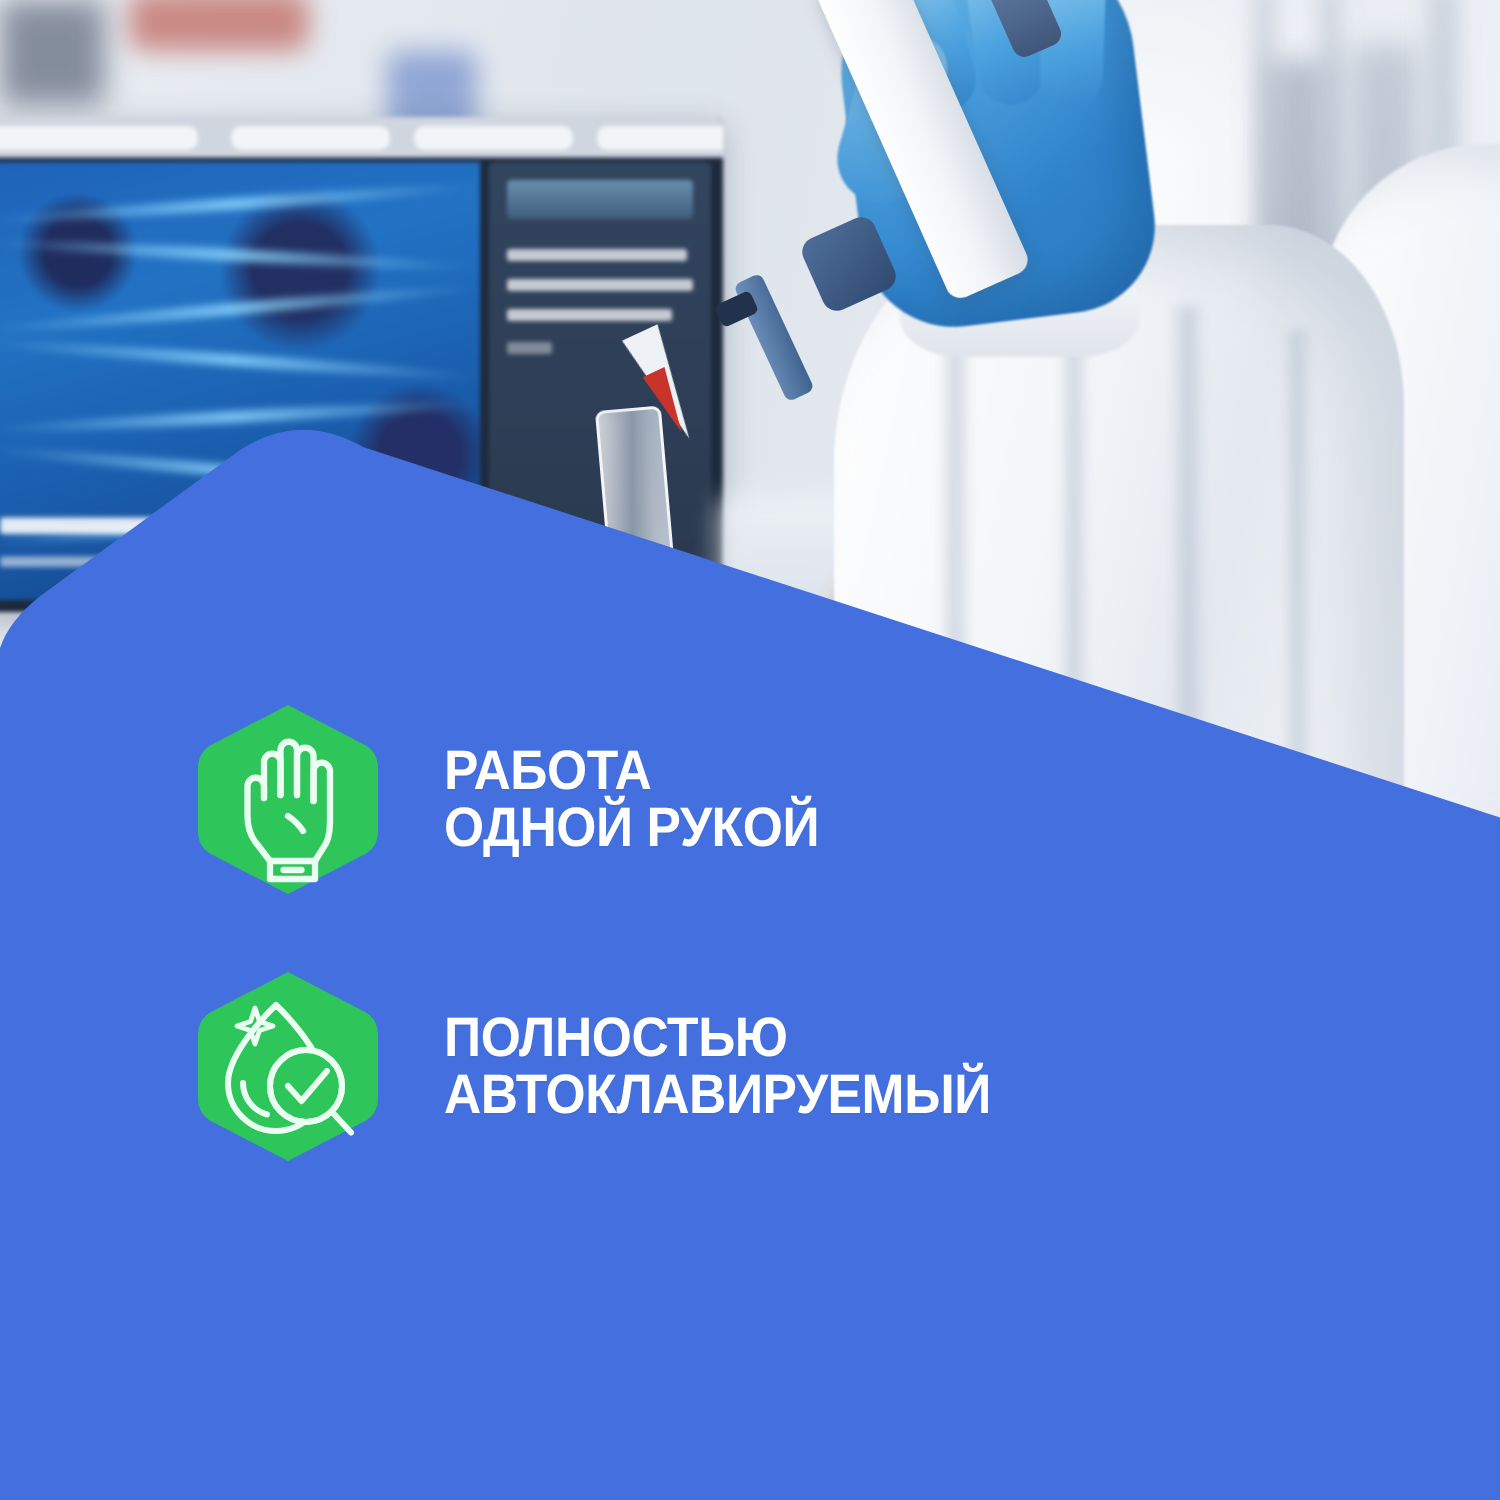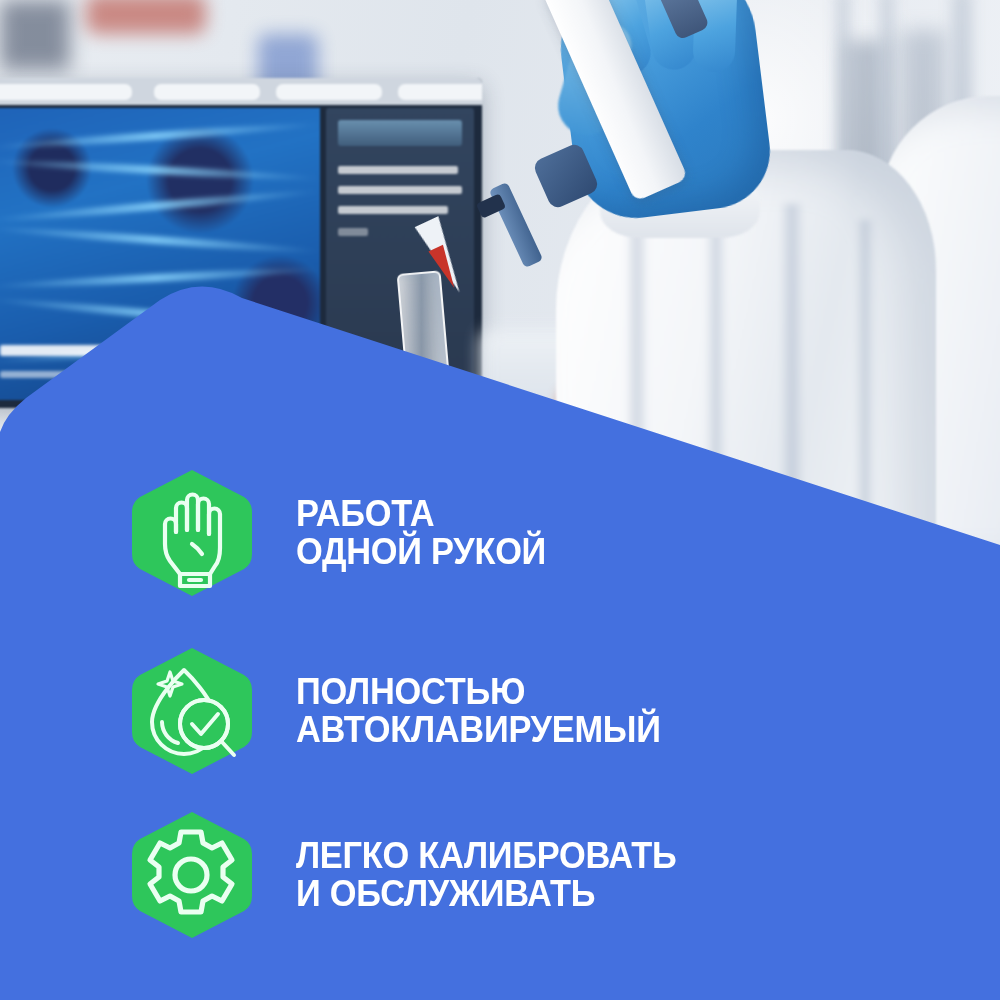--- a/index.html
+++ b/index.html
@@ -416,27 +416,15 @@
             <circle cx="76" cy="80" r="24" fill="#2ec65b"></circle>
             <circle cx="76" cy="80" r="24"></circle>
             <path d="M64 80 l9 10 17 -20"></path>
             <path d="M94 98 l12 13"></path>
           </g>
         </svg>
       </div>
       <div class="ftext"><span>ПОЛНОСТЬЮ</span><span class="l2">АВТОКЛАВИРУЕМЫЙ</span></div>
     </div>
 
-    <div class="feature f3">
-      <div class="hexwrap">
-        <svg width="128" height="134" viewBox="0 0 128 134" aria-hidden="true">
-          <path d="M64 4 L116 31 Q124 36 124 46 L124 88 Q124 98 116 103 L64 130 L12 103 Q4 98 4 88 L4 46 Q4 36 12 31 Z" fill="#2ec65b"></path>
-          <g fill="none" stroke="#eafff1" stroke-width="5.2" stroke-linecap="round" stroke-linejoin="round">
-            <path d="M54 24 h20 l2 11 9 5 10 -5 10 17 -9 7 0 10 9 7 -10 17 -10 -5 -9 5 -2 11 h-20 l-2 -11 -9 -5 -10 5 -10 -17 9 -7 0 -10 -9 -7 10 -17 10 5 9 -5 Z" transform="translate(-1,0)"></path>
-            <circle cx="63" cy="67" r="16"></circle>
-          </g>
-        </svg>
-      </div>
-      <div class="ftext"><span>ЛЕГКО КАЛИБРОВАТЬ</span><span class="l2">И ОБСЛУЖИВАТЬ</span></div>
-    </div>
 
   </div>
 </div>
 
 </body></html>

